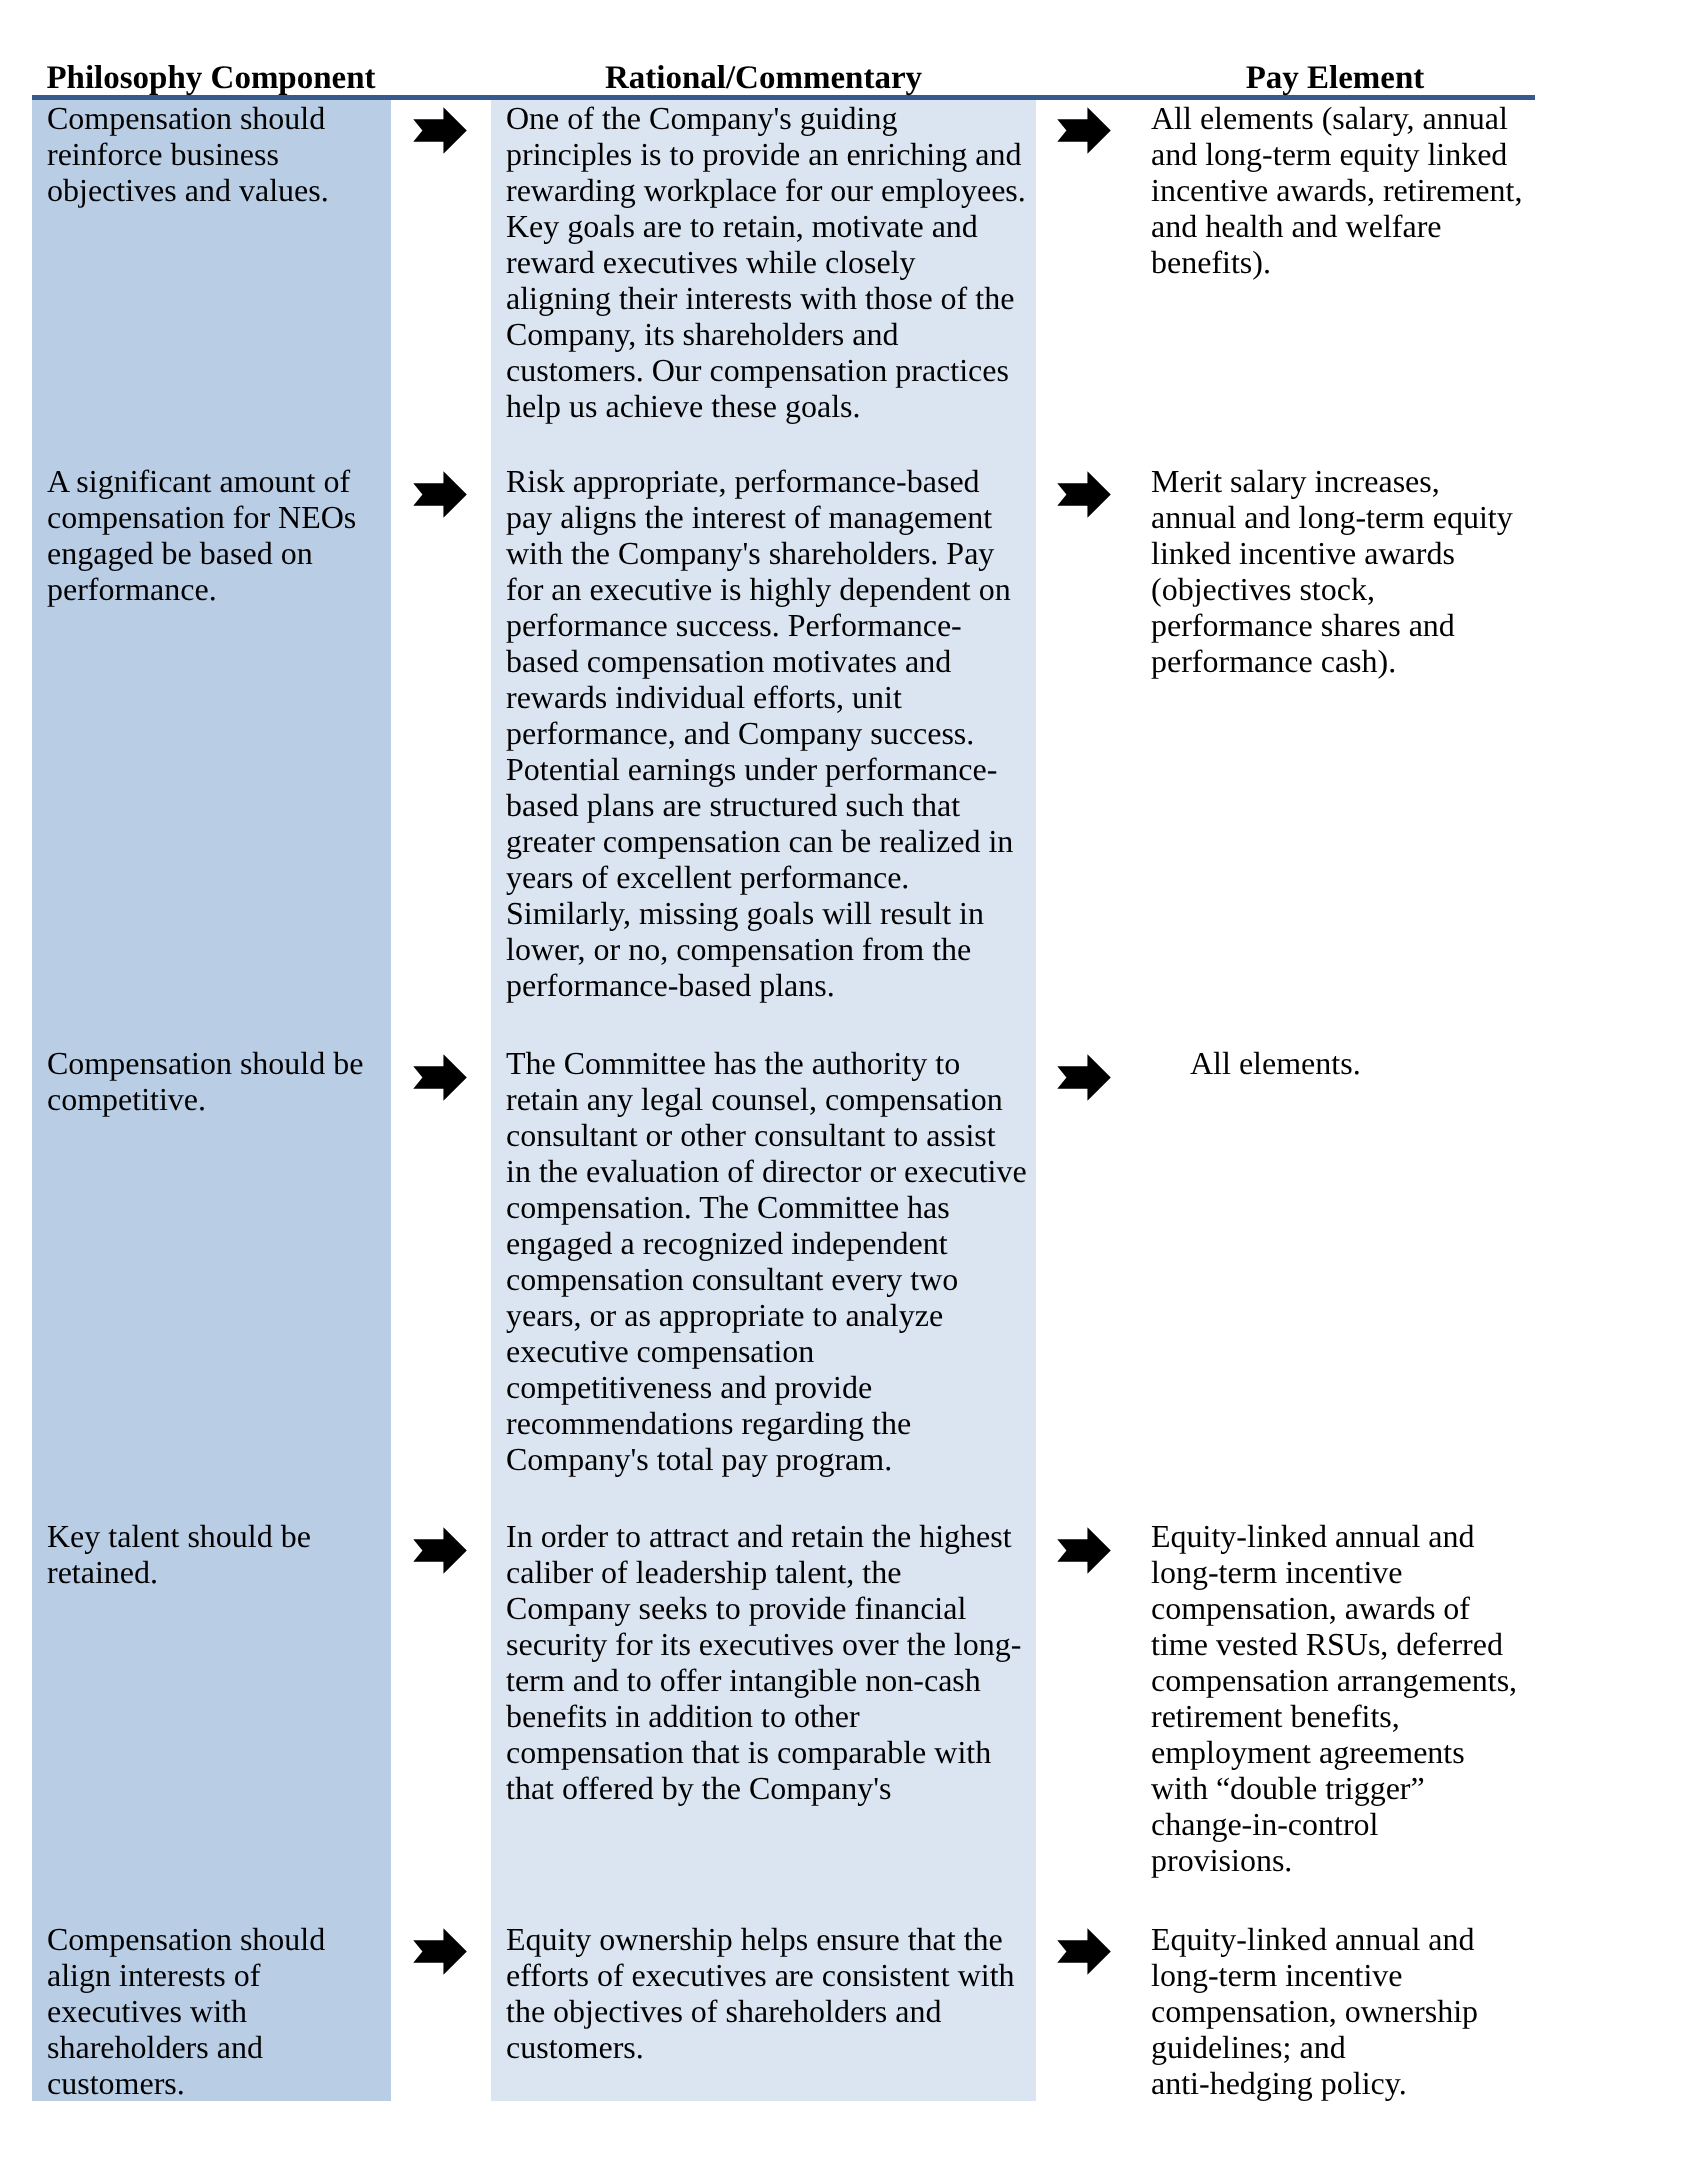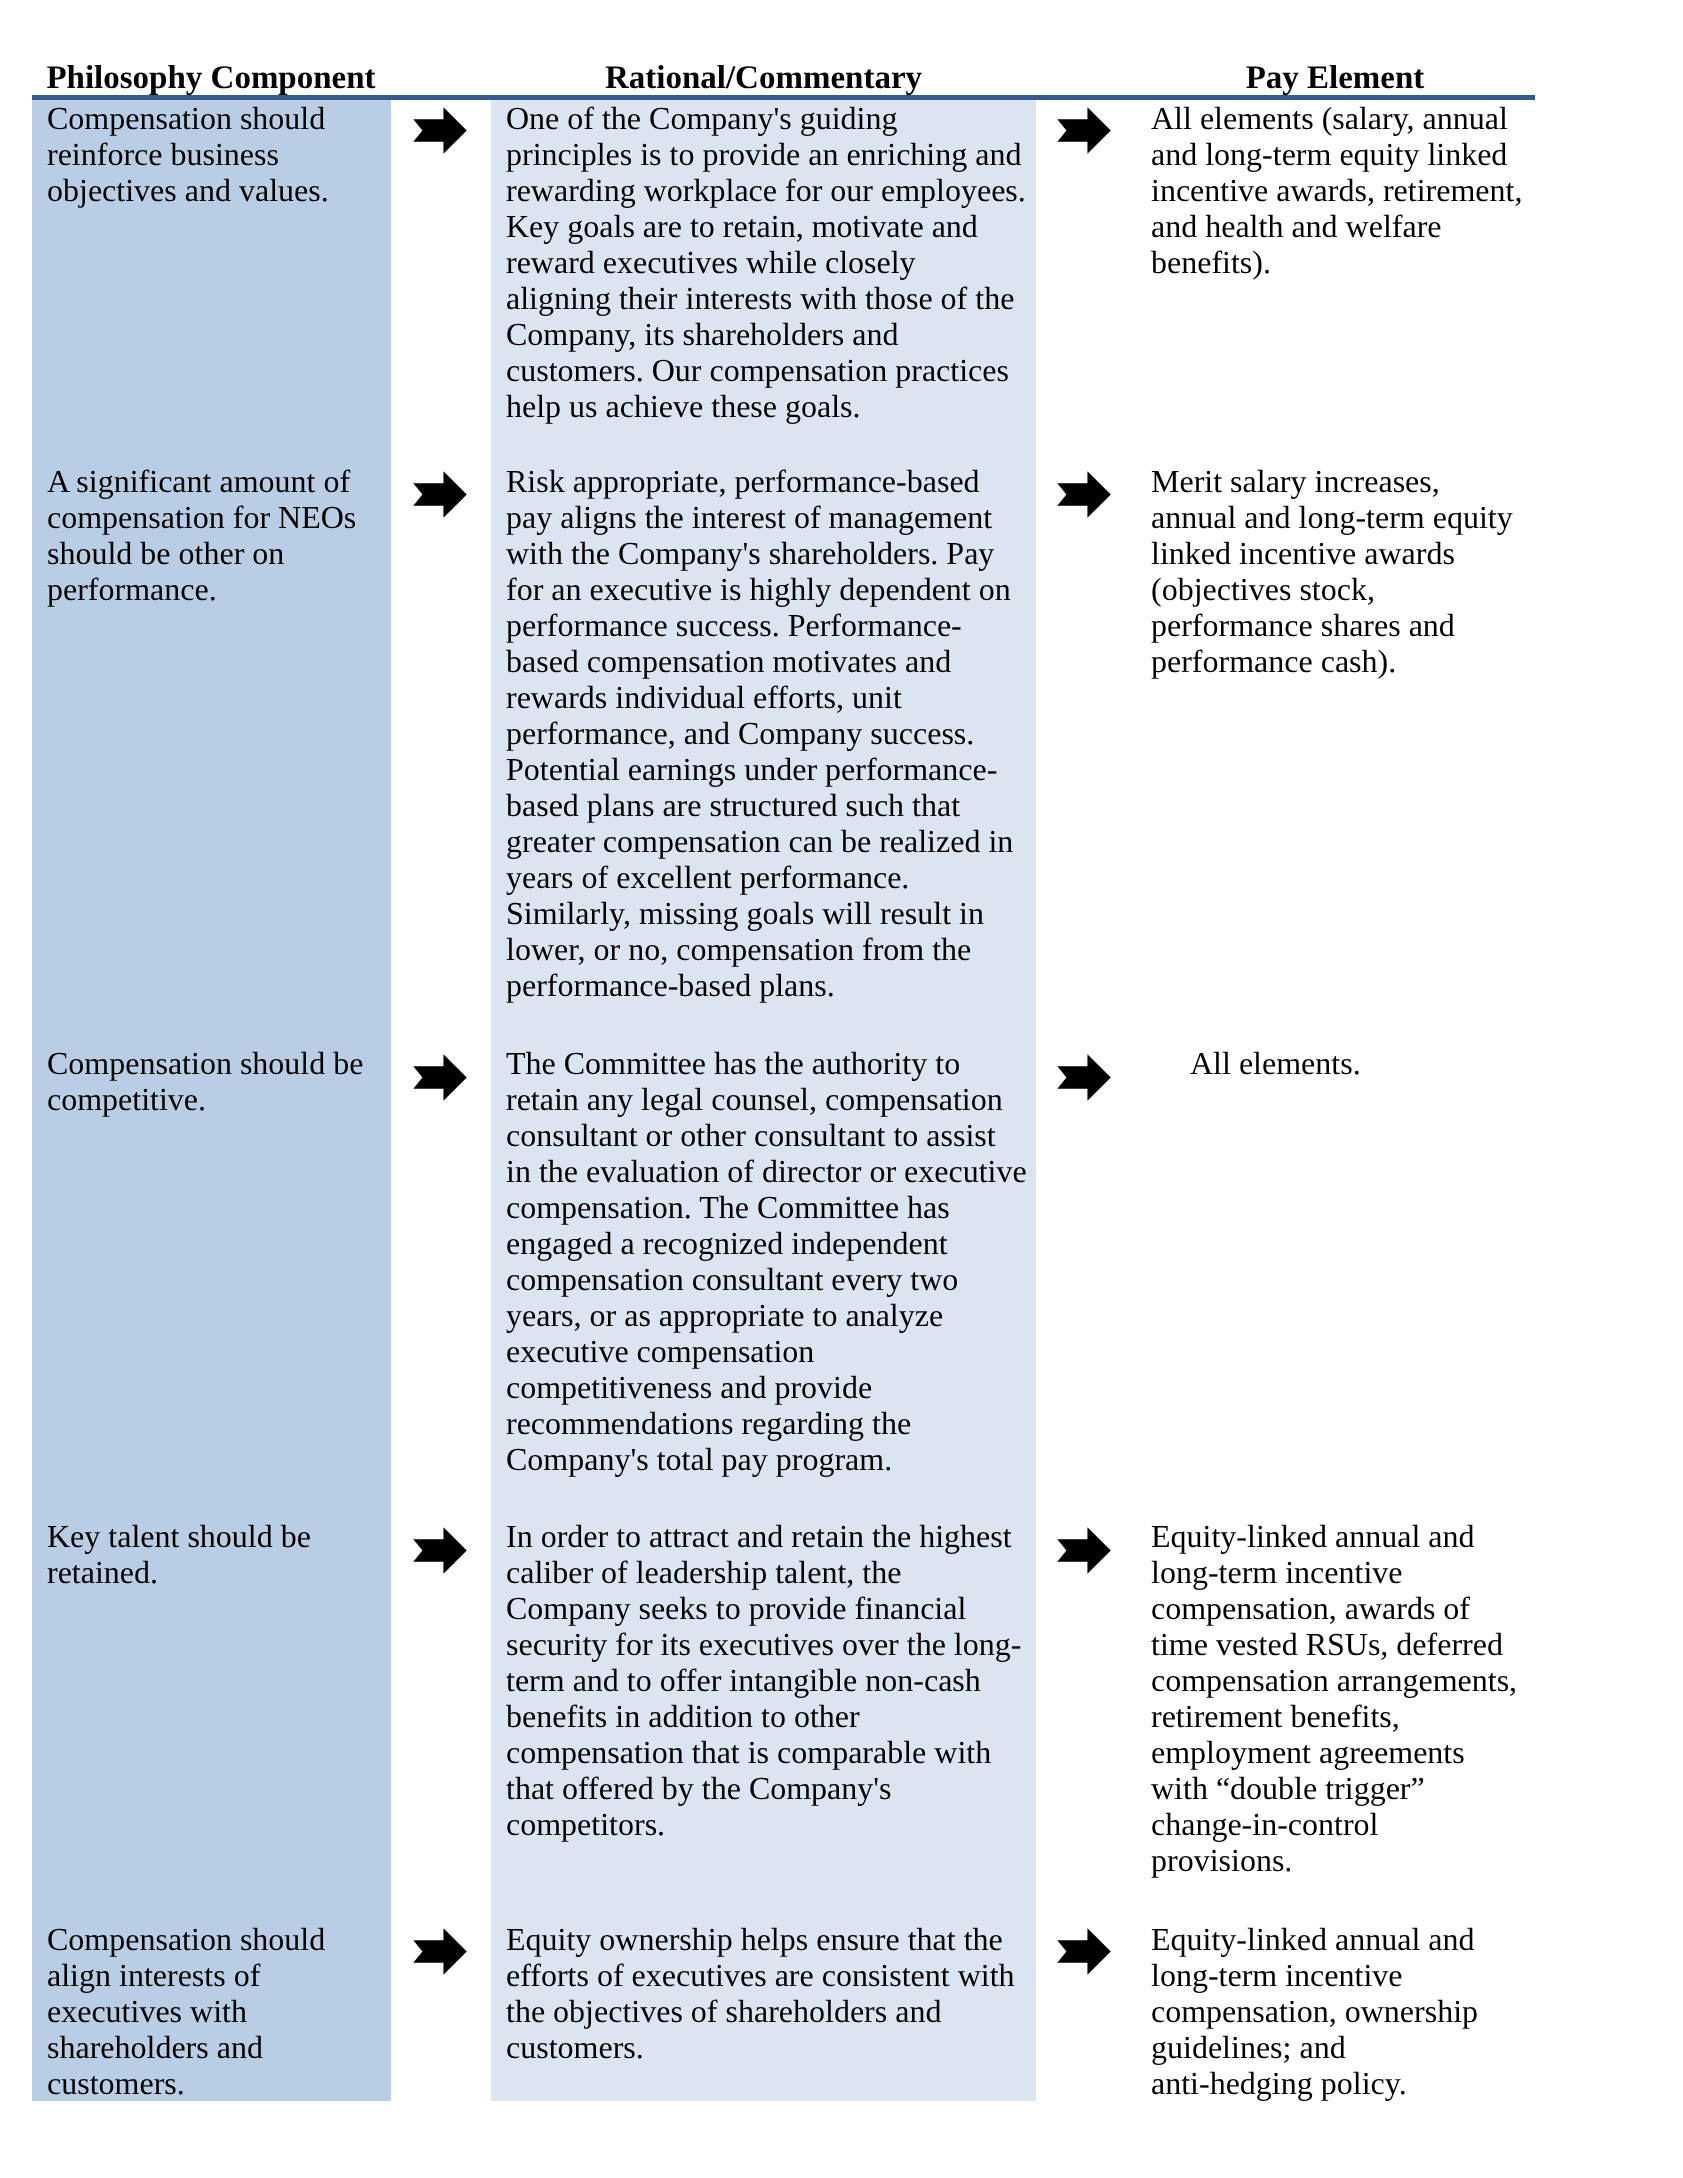--- a/index.html
+++ b/index.html
@@ -84,21 +84,21 @@
         </svg>
       </div>
       <div class="right-arrow-icon" style="left: 1057px; top: 107px;">
         <svg viewBox="0 0 55 47.5" xmlns="http://www.w3.org/2000/svg" aria-hidden="true">
           <path d="M0.3,12.3 L9.6,23.75 L0.3,35.2 L31.0,35.2 L31.0,47.5 L54.8,23.75 L31.0,0.0 L31.0,12.3 Z" fill="#000000"></path>
         </svg>
       </div>
       <div class="table-cell cell-col-0" style="left: 47px; top: 463px;">
         <div class="text-line">A significant amount of</div>
         <div class="text-line">compensation for NEOs</div>
-        <div class="text-line">should be other on</div>
+        <div class="text-line">engaged be based on</div>
         <div class="text-line">performance.</div>
       </div>
       <div class="table-cell cell-col-1" style="left: 506px; top: 463px;">
         <div class="text-line">Risk appropriate, performance-based</div>
         <div class="text-line">pay aligns the interest of management</div>
         <div class="text-line">with the Company's shareholders. Pay</div>
         <div class="text-line">for an executive is highly dependent on</div>
         <div class="text-line">performance success. Performance-</div>
         <div class="text-line">based compensation motivates and</div>
         <div class="text-line">rewards individual efforts, unit</div>
@@ -166,21 +166,20 @@
       </div>
       <div class="table-cell cell-col-1" style="left: 506px; top: 1518px;">
         <div class="text-line">In order to attract and retain the highest</div>
         <div class="text-line">caliber of leadership talent, the</div>
         <div class="text-line">Company seeks to provide financial</div>
         <div class="text-line">security for its executives over the long-</div>
         <div class="text-line">term and to offer intangible non-cash</div>
         <div class="text-line">benefits in addition to other</div>
         <div class="text-line">compensation that is comparable with</div>
         <div class="text-line">that offered by the Company's</div>
-        <div class="text-line">competitors.</div>
       </div>
       <div class="table-cell cell-col-2" style="left: 1151px; top: 1518px;">
         <div class="text-line">Equity-linked annual and</div>
         <div class="text-line">long-term incentive</div>
         <div class="text-line">compensation, awards of</div>
         <div class="text-line">time vested RSUs, deferred</div>
         <div class="text-line">compensation arrangements,</div>
         <div class="text-line">retirement benefits,</div>
         <div class="text-line">employment agreements</div>
         <div class="text-line">with “double trigger”</div>

